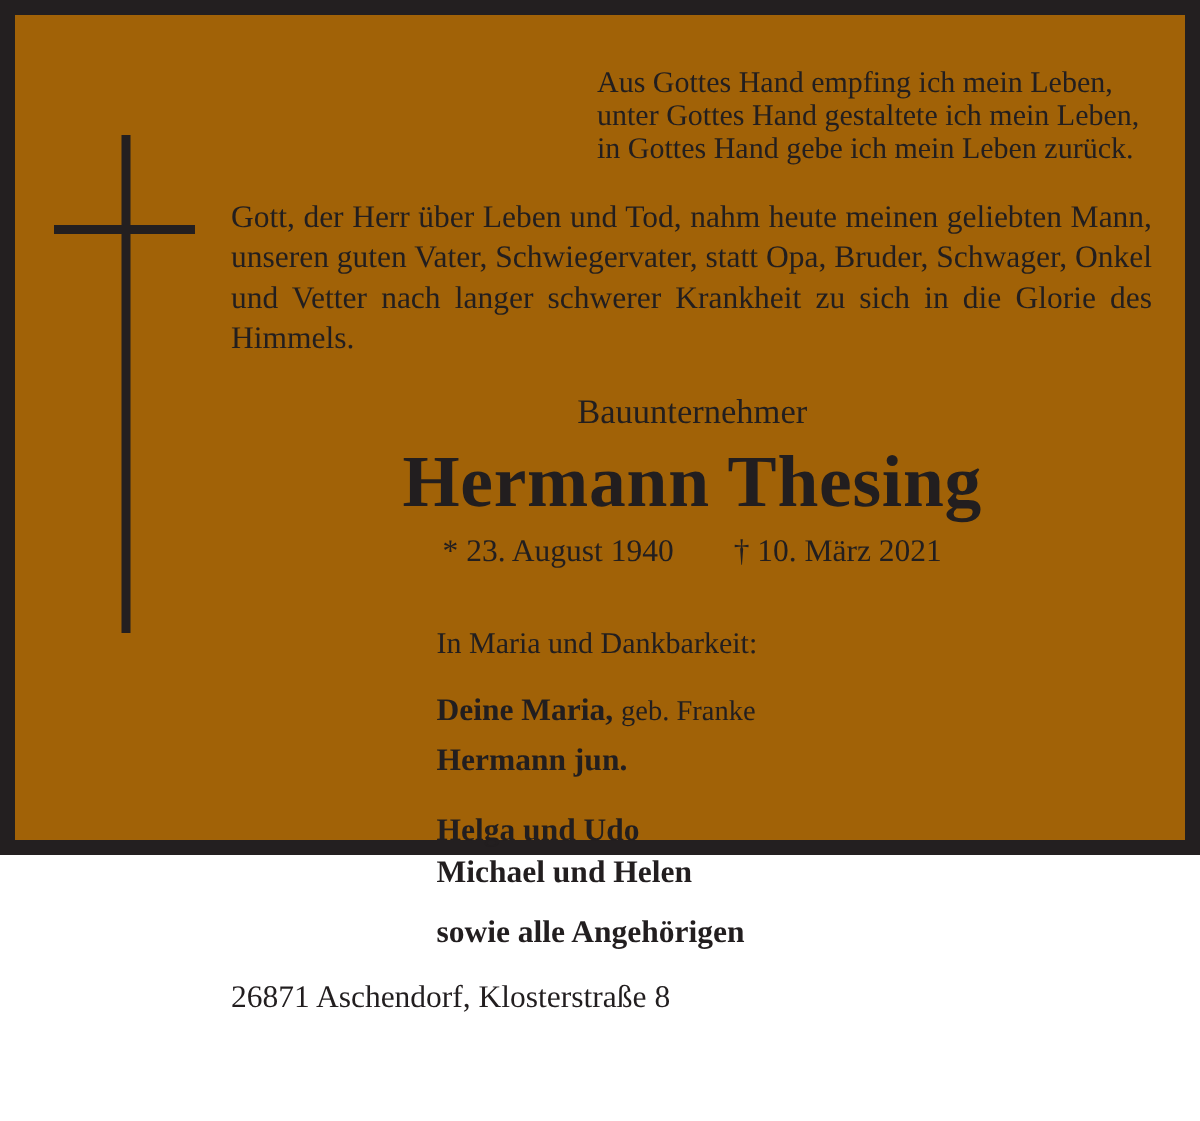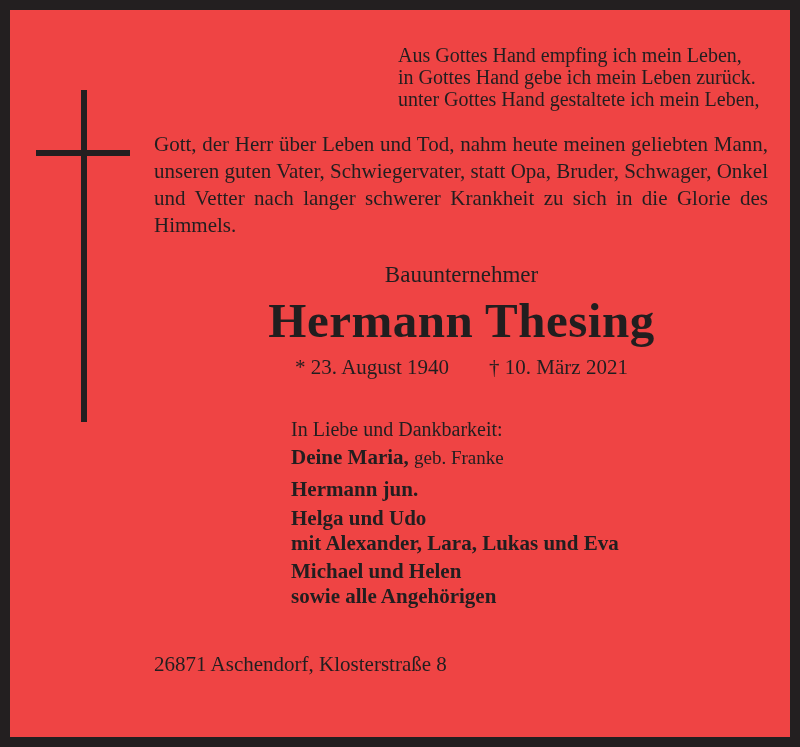--- a/index.html
+++ b/index.html
@@ -10,24 +10,24 @@
   body {
     width: 800px;
     height: 747px;
     position: relative;
     font-family: "Liberation Serif", "DejaVu Serif", serif;
     color: #221e1f;
   }
   .frame {
     position: absolute;
     left: 0; top: 0;
-    width: 800px; height: 747px;
+    width: 800px; height: 570px;
     box-sizing: border-box;
     border: 10px solid #231f20;
-    background: #ef4444;
+    background: #a16207;
   }
   .cross-v {
     position: absolute;
     left: 71px; top: 80px;
     width: 6px; height: 332px;
     background: #231f20;
   }
   .cross-h {
     position: absolute;
     left: 26px; top: 140px;
@@ -86,26 +86,26 @@
   }
   .mourner {
     font-size: 21px;
     font-weight: bold;
     line-height: 24px;
   }
   .mourner .note {
     font-weight: normal;
     font-size: 19px;
   }
-  .m1 { margin-top: 4px; }
+  .m1 { margin-top: 20px; }
   .m2 { margin-top: 7px; }
-  .m3 { margin-top: 5px; }
+  .m3 { margin-top: 23px; }
   .m4 { margin-top: 1px; }
   .m5 { margin-top: 4px; }
-  .m6 { margin-top: 1px; }
+  .m6 { margin-top: 16px; }
   .address {
     position: absolute;
     left: 144px; top: 642px;
     font-size: 21px;
     line-height: 24px;
     white-space: nowrap;
   }
   .footer-line {
     position: absolute;
     left: 144px; top: 687px;
@@ -119,41 +119,40 @@
 
 <div class="frame">
 
   <span>
     <span class="cross-v"></span>
     <span class="cross-h"></span>
   </span>
 
   <div class="epigraph">
     <div>Aus Gottes Hand empfing ich mein Leben,</div>
+    <div>unter Gottes Hand gestaltete ich mein Leben,</div>
     <div>in Gottes Hand gebe ich mein Leben zurück.</div>
-    <div>unter Gottes Hand gestaltete ich mein Leben,</div>
   </div>
 
   <div class="intro">Gott, der Herr über Leben und Tod, nahm heute meinen geliebten Mann, unseren guten Vater, Schwiegervater, statt Opa, Bruder, Schwager, Onkel und Vetter nach langer schwerer Krankheit zu sich in die Glorie des Himmels.</div>
 
   <div class="head-block">
     <div class="profession">Bauunternehmer</div>
     <div class="deceased">Hermann Thesing</div>
     <div class="dates">
       <span>* 23. August 1940</span>
       <span>† 10. März 2021</span>
     </div>
   </div>
 
   <div class="family">
-    <div class="mourning-intro">In Liebe und Dankbarkeit:</div>
+    <div class="mourning-intro">In Maria und Dankbarkeit:</div>
     <div class="mourner m1"><span>Deine Maria,</span> <span class="note">geb. Franke</span></div>
     <div class="mourner m2"><span>Hermann jun.</span></div>
     <div class="mourner m3"><span>Helga und Udo</span></div>
-    <div class="mourner m4"><span>mit Alexander, Lara, Lukas und Eva</span></div>
     <div class="mourner m5"><span>Michael und Helen</span></div>
     <div class="mourner m6"><span>sowie alle Angehörigen</span></div>
   </div>
 
   <div class="address">26871 Aschendorf, Klosterstraße 8</div>
 
 
 </div>
 
 </body></html>

